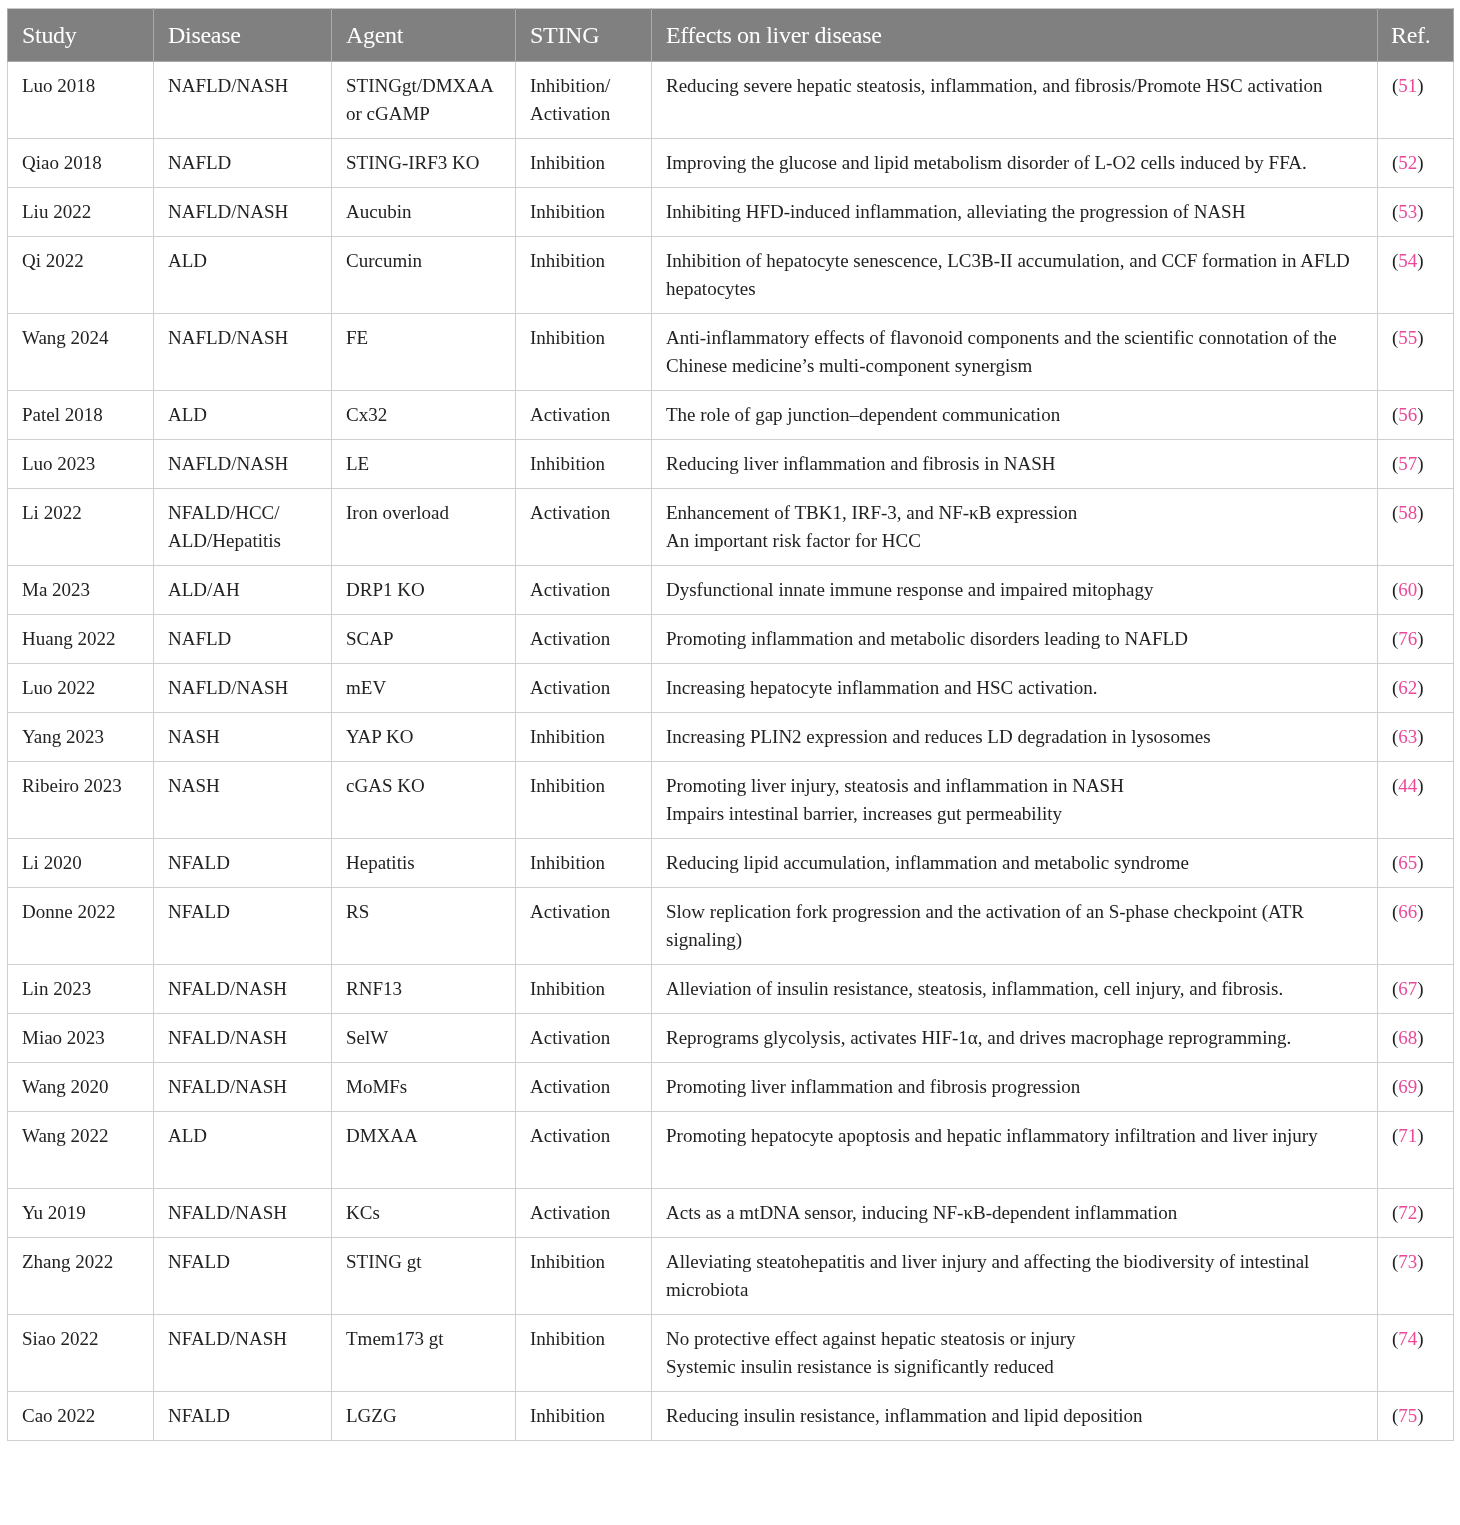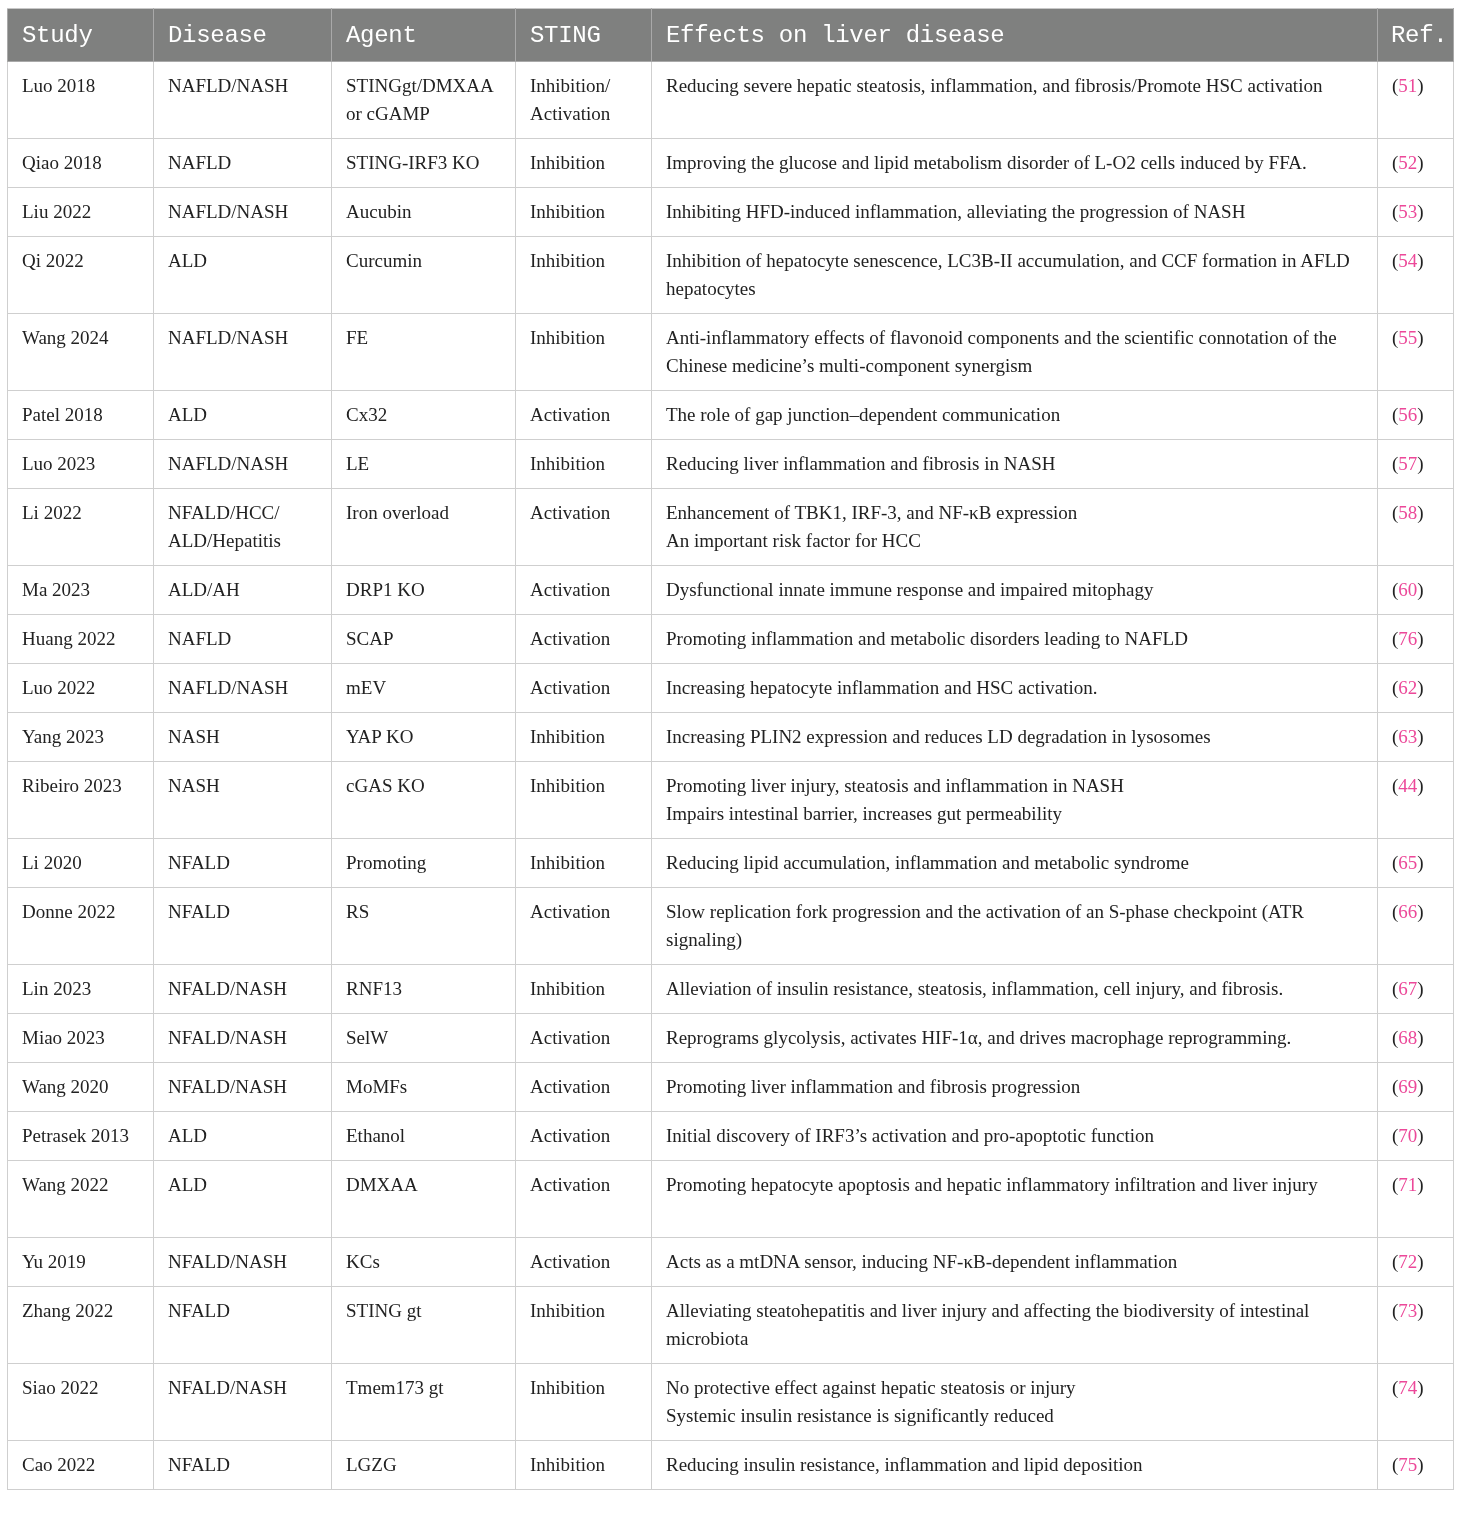--- a/index.html
+++ b/index.html
@@ -27,21 +27,21 @@
     col.c-study { width: 146px; }
     col.c-disease { width: 178px; }
     col.c-agent { width: 184px; }
     col.c-sting { width: 136px; }
     col.c-effects { width: 726px; }
     col.c-ref { width: 76px; }
 
     thead th {
       background: #7f807f;
       color: #ffffff;
-      font-family: Liberation Mono, monospace;
+      font-family: Liberation Serif, serif;
       font-weight: normal;
       font-size: 24px;
       text-align: left;
       height: 52px;
       padding: 0 0 0 14px;
       border: 1px solid #a9a9a9;
       border-top: 1px solid #c8c8c8;
       vertical-align: middle;
       letter-spacing: -0.3px;
     }
@@ -217,21 +217,21 @@
           <td>Inhibition</td>
           <td>
             <span class="effect-line">Promoting liver injury, steatosis and inflammation in NASH</span>
             <span class="effect-line">Impairs intestinal barrier, increases gut permeability</span>
           </td>
           <td class="ref-cell"><span class="ref-paren">(</span><a class="ref-num">44</a><span class="ref-paren">)</span></td>
         </tr>
         <tr class="one-line">
           <td>Li 2020</td>
           <td>NFALD</td>
-          <td>Promoting</td>
+          <td>Hepatitis</td>
           <td>Inhibition</td>
           <td>
             <span class="effect-line">Reducing lipid accumulation, inflammation and metabolic syndrome</span>
           </td>
           <td class="ref-cell"><span class="ref-paren">(</span><a class="ref-num">65</a><span class="ref-paren">)</span></td>
         </tr>
         <tr class="two-line">
           <td>Donne 2022</td>
           <td>NFALD</td>
           <td>RS</td>
@@ -263,30 +263,20 @@
         </tr>
         <tr class="one-line">
           <td>Wang 2020</td>
           <td>NFALD/NASH</td>
           <td>MoMFs</td>
           <td>Activation</td>
           <td>
             <span class="effect-line">Promoting liver inflammation and fibrosis progression</span>
           </td>
           <td class="ref-cell"><span class="ref-paren">(</span><a class="ref-num">69</a><span class="ref-paren">)</span></td>
-        </tr>
-        <tr class="one-line">
-          <td>Petrasek 2013</td>
-          <td>ALD</td>
-          <td>Ethanol</td>
-          <td>Activation</td>
-          <td>
-            <span class="effect-line">Initial discovery of IRF3’s activation and pro-apoptotic function</span>
-          </td>
-          <td class="ref-cell"><span class="ref-paren">(</span><a class="ref-num">70</a><span class="ref-paren">)</span></td>
         </tr>
         <tr class="two-line">
           <td>Wang 2022</td>
           <td>ALD</td>
           <td>DMXAA</td>
           <td>Activation</td>
           <td>
             <span class="effect-line">Promoting hepatocyte apoptosis and hepatic inflammatory infiltration and liver injury</span>
           </td>
           <td class="ref-cell"><span class="ref-paren">(</span><a class="ref-num">71</a><span class="ref-paren">)</span></td>

